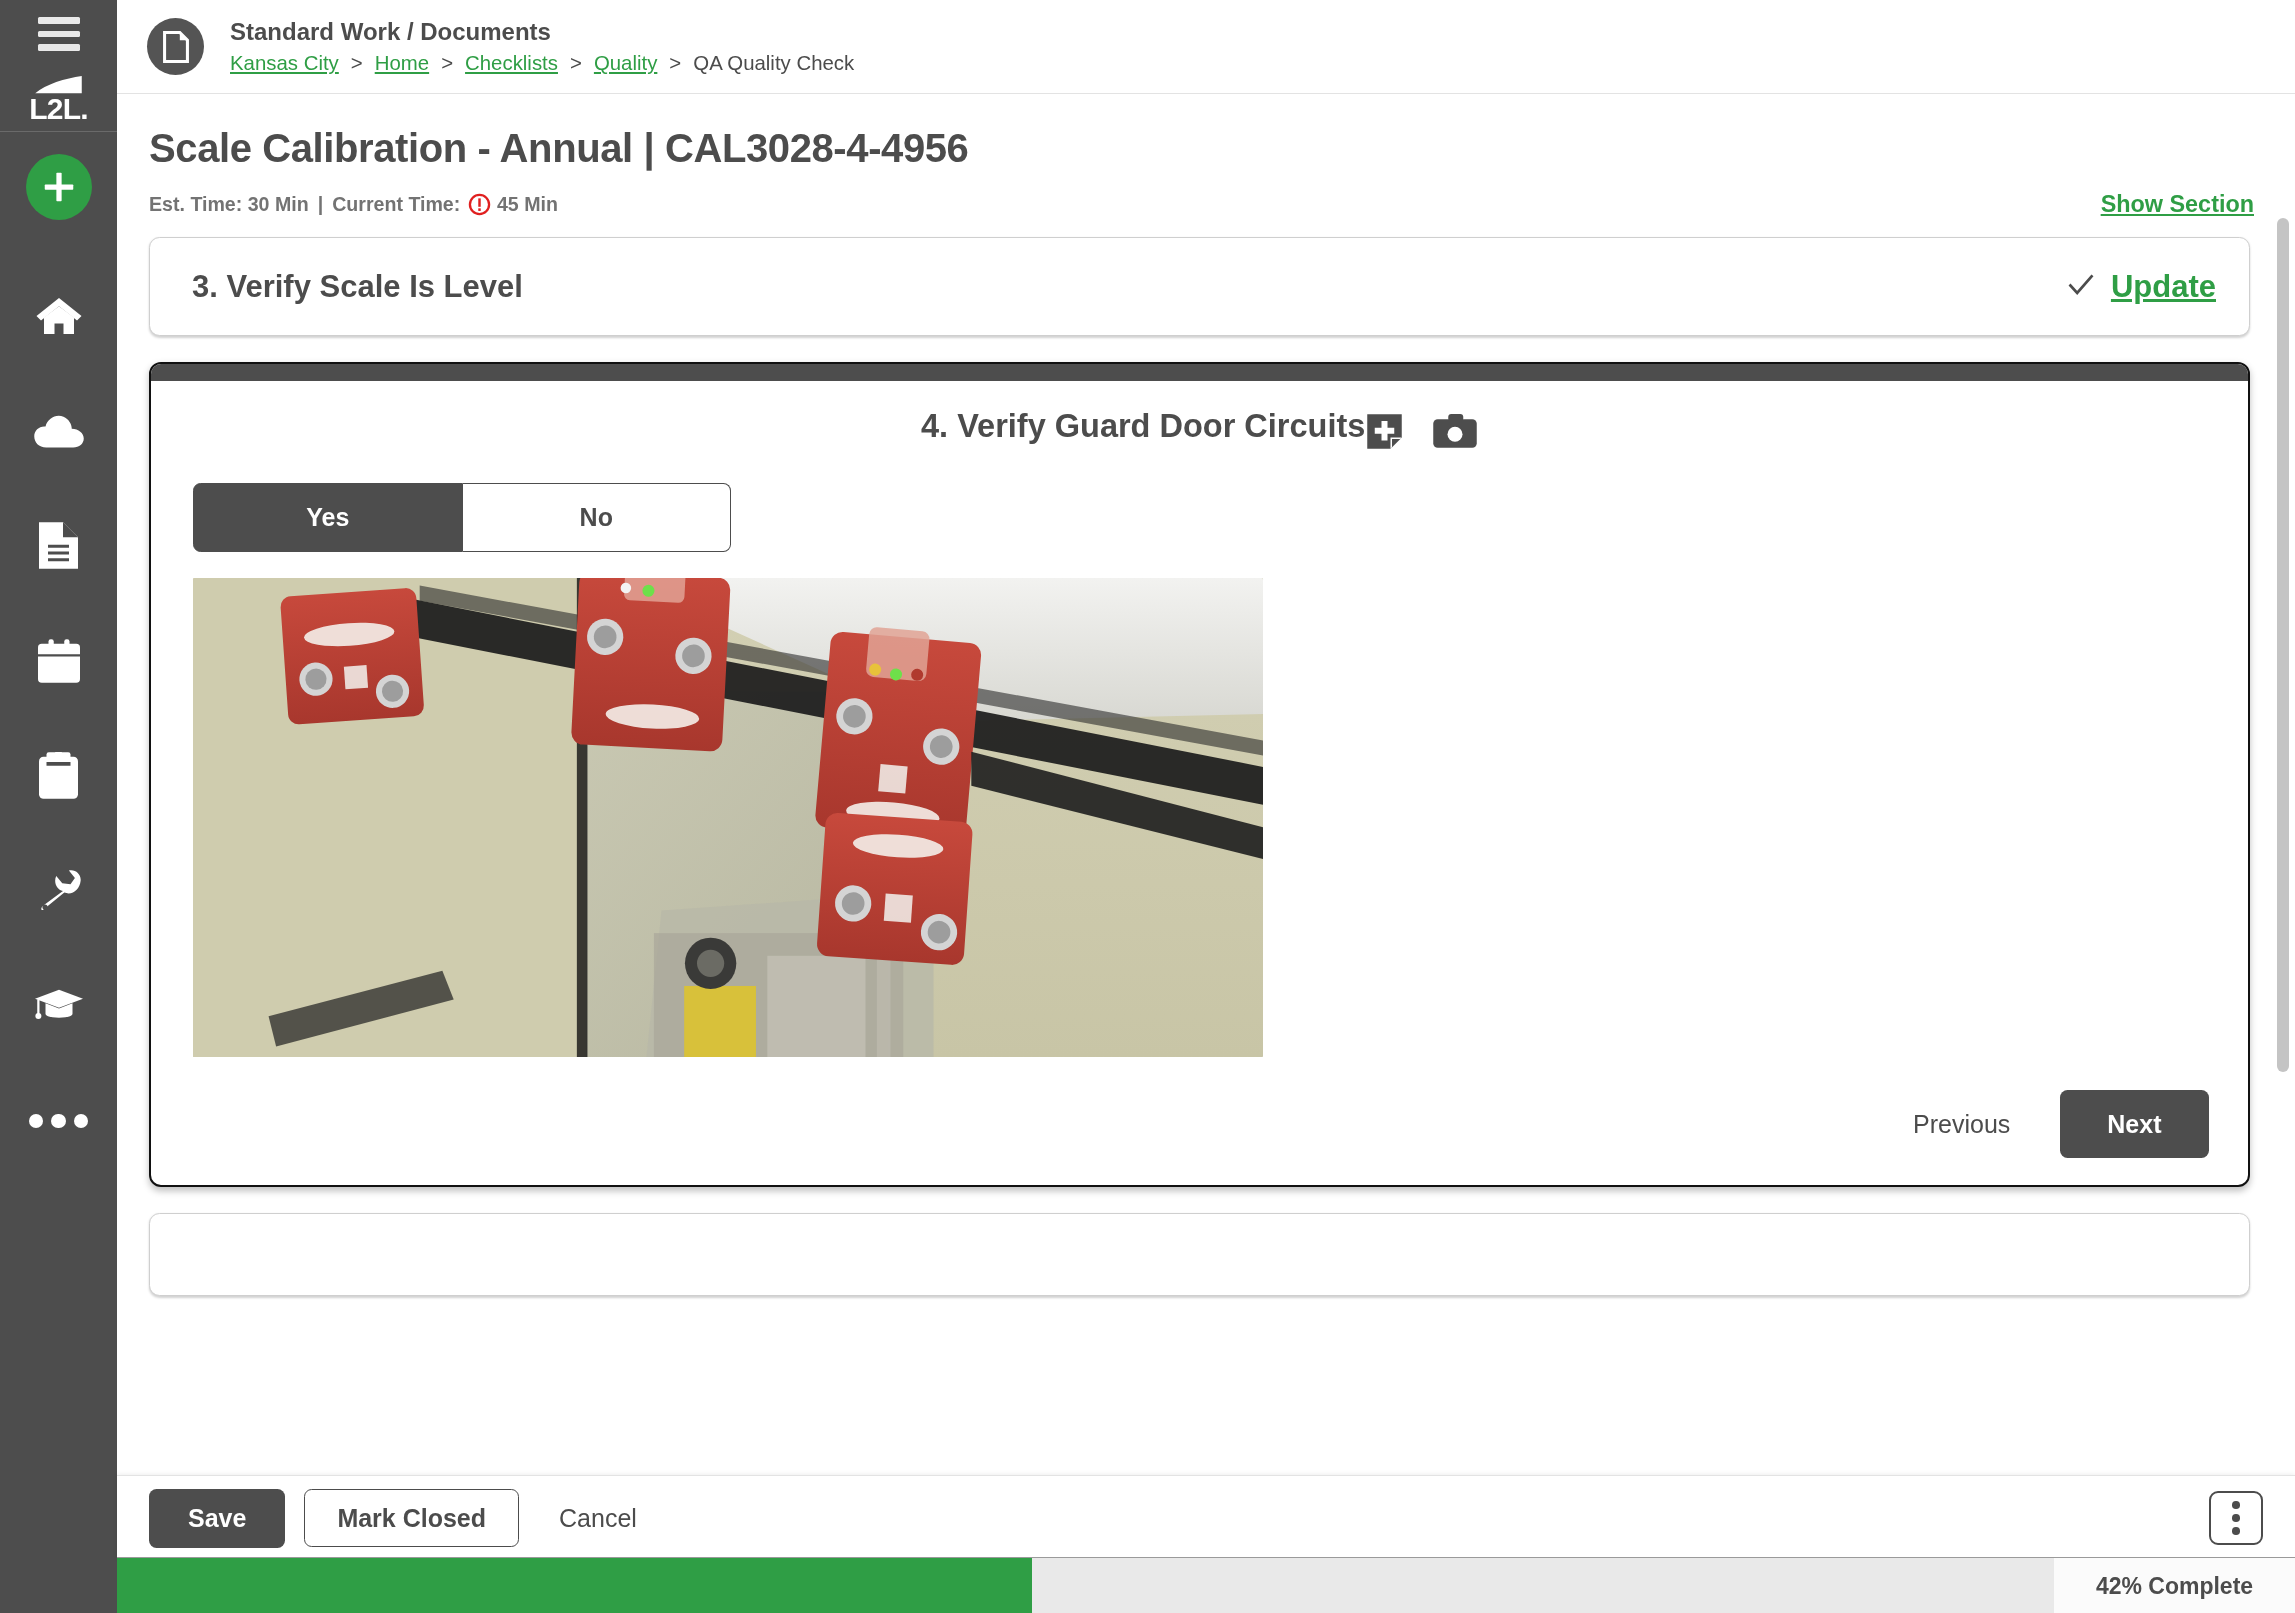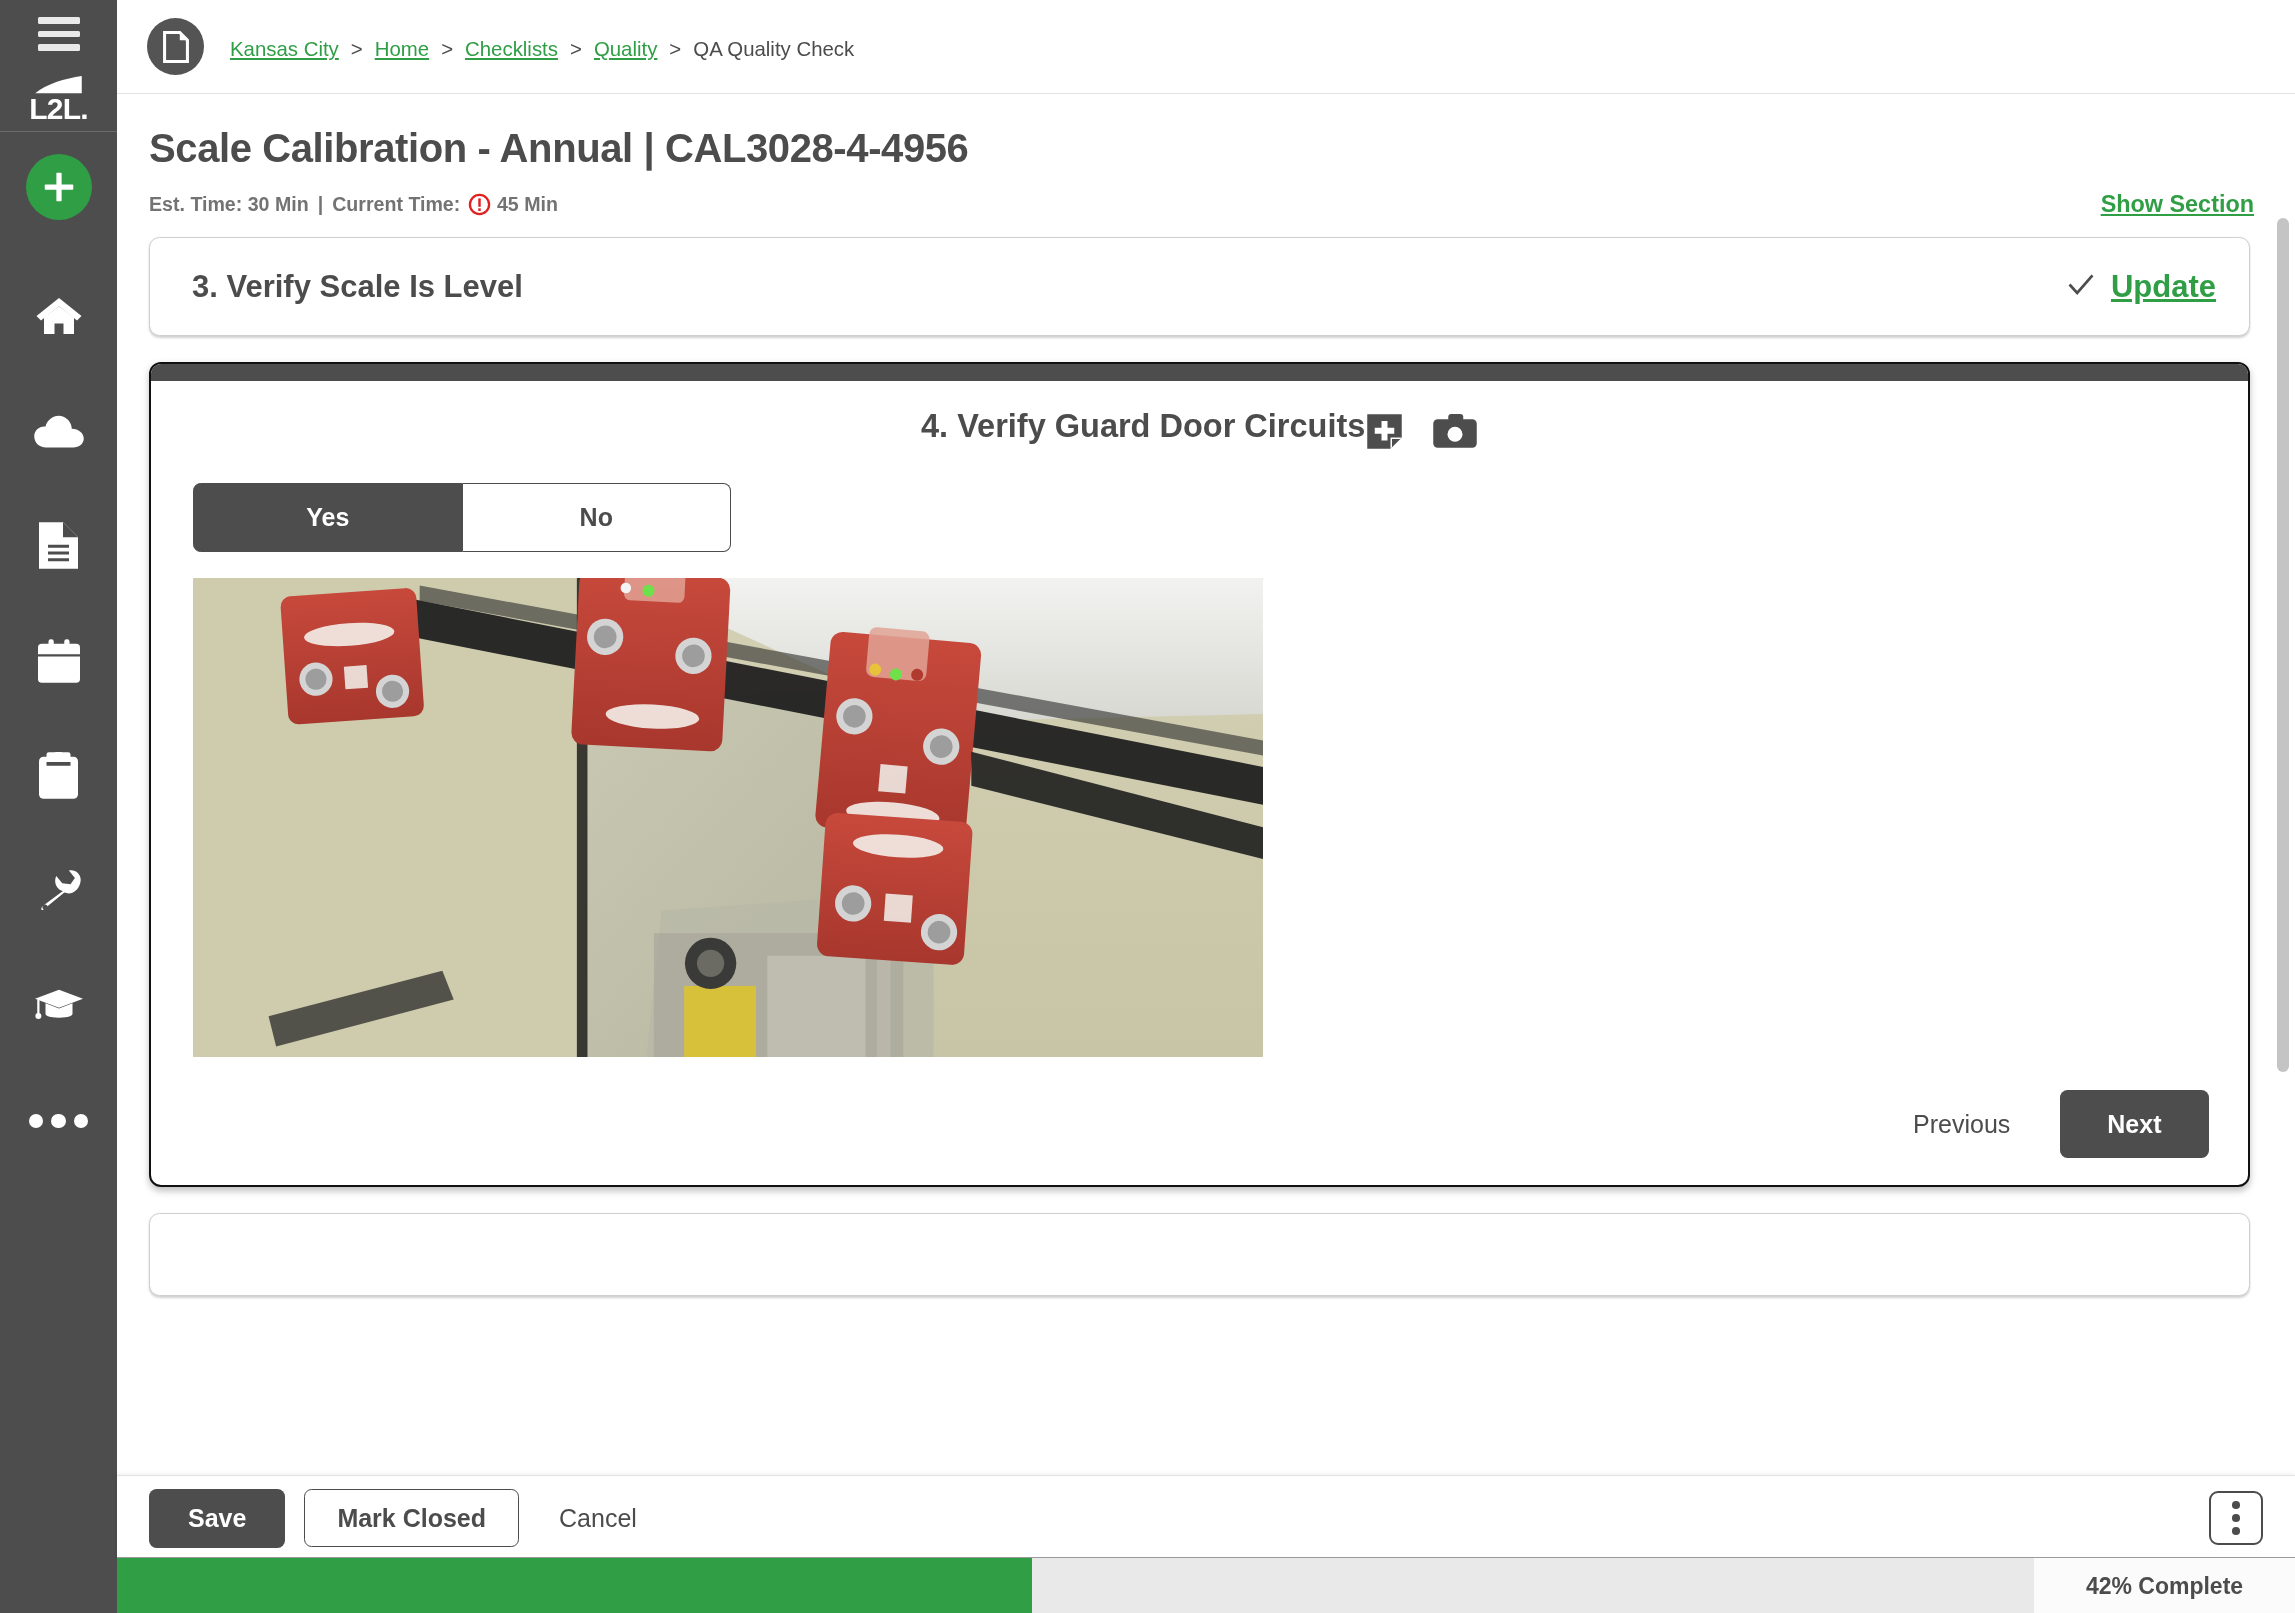--- a/index.html
+++ b/index.html
@@ -123,21 +123,21 @@
   .btn-save { background:#4d4d4d; color:#fff; border:none; border-radius:7.6px; font-size:25px; font-weight:700; padding:15px 39px; }
   .btn-mark { background:#fff; color:#4c4c4c; border:1.5px solid #4c4c4c; border-radius:7.6px; font-size:25px; font-weight:700; padding:13.6px 32px; }
   .btn-cancel { background:transparent; border:none; color:#4c4c4c; font-size:25px; font-weight:400; padding:15px 21px; }
   .kebab { margin-left:auto; width:54px; height:54px; border:2.3px solid #4c4c4c; border-radius:9px; display:flex; flex-direction:column; align-items:center; justify-content:center; gap:5.3px; }
   .kebab i { width:7.6px; height:7.6px; border-radius:50%; background:#4c4c4c; display:block; }
 
   .progress-strip { position:absolute; left:0; right:0; bottom:0; height:57px; display:flex; background:#e9e9e9; border-top:0.8px solid #9a9a9a; }
   .progress-fill { background:#2f9e45; height:100%; }
   .progress-rest { flex:1; height:100%; background:#e9e9e9; }
   .progress-label {
-    position:absolute; right:0; top:0; height:100%; width:261px;
+    position:absolute; right:0; top:0; height:100%; width:241px;
     background:#fbfbfb; display:flex; align-items:center; justify-content:center;
     font-size:23px; font-weight:700; color:#4c4c4c;
   }
 </style>
 </head>
 <body>
 
 <div id="app">
 
   <div class="sidebar">
@@ -234,20 +234,21 @@
   <div class="main">
 
     <div class="topbar">
       <div class="doc-avatar">
         <svg width="26" height="32" viewBox="0 0 34 42">
           <path d="M2 2 L22 2 L32 12 L32 40 L2 40 Z" fill="none" stroke="#fff" stroke-width="4"></path>
           <path d="M22 2 L32 12 L22 12 Z" fill="#fff"></path>
         </svg>
       </div>
       <div class="topbar-text">
+        <div class="topbar-title">Standard Work / Documents</div>
         <div class="crumbs">
           <a href="#">Kansas City</a>
           <span class="crumb-sep">&gt;</span>
           <a href="#">Home</a>
           <span class="crumb-sep">&gt;</span>
           <a href="#">Checklists</a>
           <span class="crumb-sep">&gt;</span>
           <a href="#">Quality</a>
           <span class="crumb-sep">&gt;</span>
           <span class="crumb-current">QA Quality Check</span>

